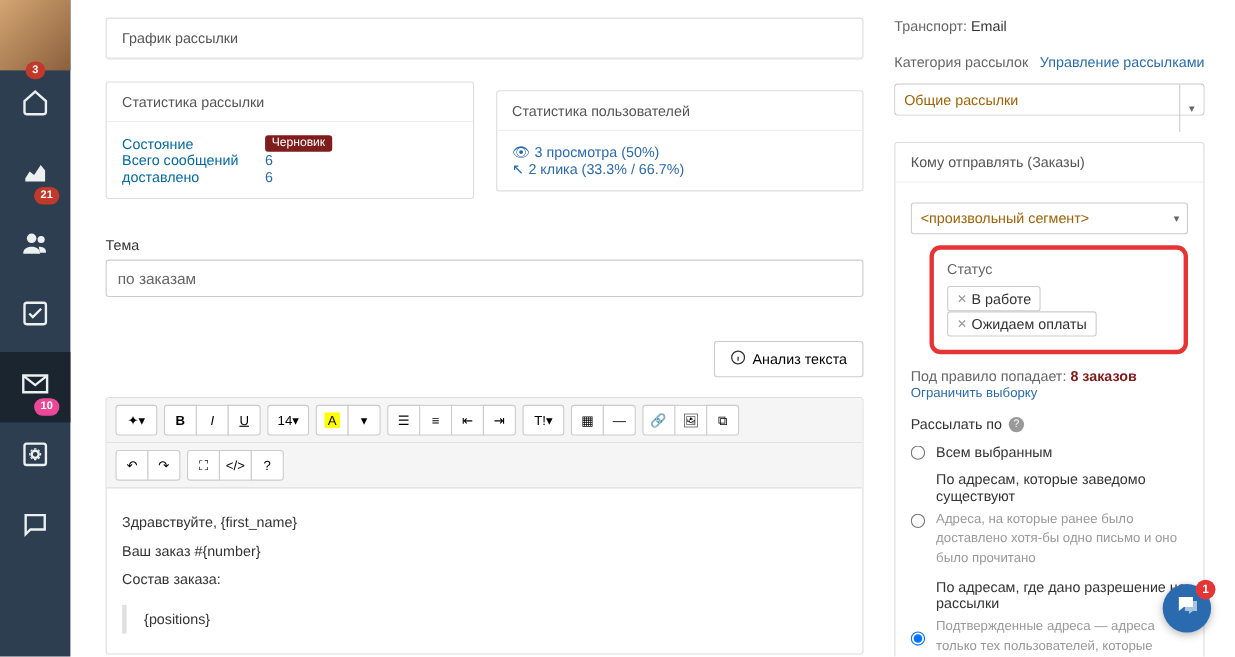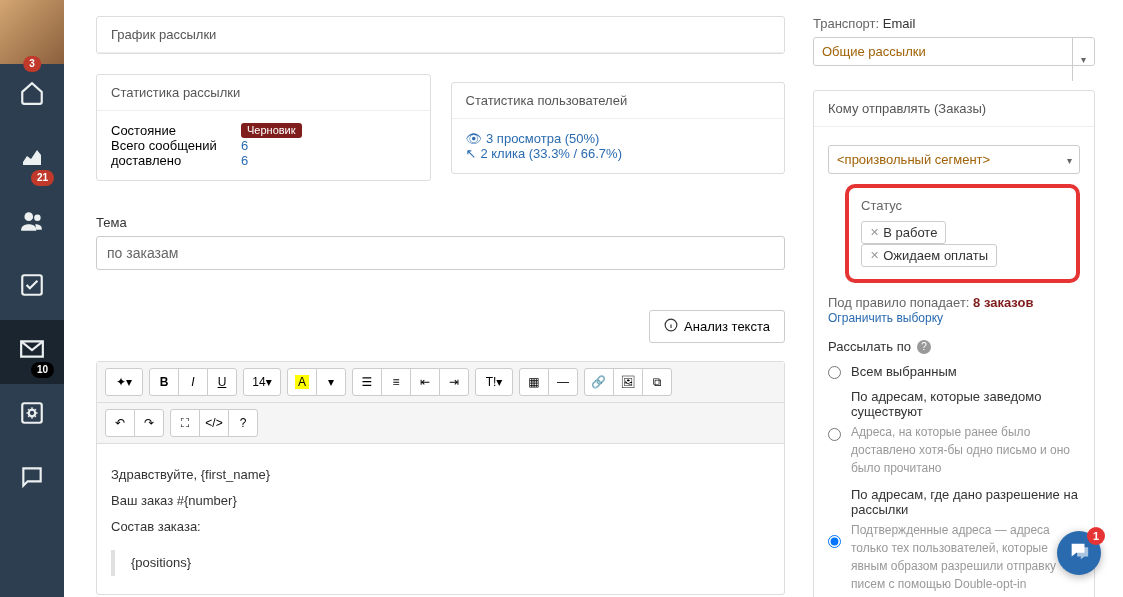--- a/index.html
+++ b/index.html
@@ -6,38 +6,38 @@
 body { font-family: -apple-system, BlinkMacSystemFont, "Segoe UI", Arial, sans-serif; font-size: 13px; background: #fff; color: #333; }
 .app { display: flex; width: 1123px; height: 597px; overflow: hidden; }
 
 
 .sidebar { width: 64px; background: #2c3e50; display: flex; flex-direction: column; align-items: center; flex-shrink: 0; }
 .sidebar-avatar { width: 64px; height: 64px; background: linear-gradient(135deg, #d4a673, #8b5f3c); position: relative; }
 .sidebar-item { width: 64px; height: 64px; display: flex; align-items: center; justify-content: center; position: relative; cursor: pointer; }
 .sidebar-item.active { background: #1a2530; }
 .sidebar-icon { color: #ecf0f1; font-size: 24px; }
 .badge { position: absolute; background: #c0392b; color: #fff; font-size: 10px; font-weight: bold; padding: 1px 6px; border-radius: 8px; min-width: 16px; text-align: center; line-height: 14px; }
-.badge-green { background: #000000; }
+.badge-green { background: #ec4899; }
 .badge-br { bottom: 6px; right: 10px; }
 .avatar-badge { bottom: -8px; left: 50%; transform: translateX(-50%); }
 
 
 .main { flex: 1; display: flex; gap: 28px; padding: 16px 0 0 32px; overflow: hidden; }
 .center-col { flex: 1; min-width: 0; }
 .right-col { width: 310px; flex-shrink: 0; padding-right: 28px; }
 
 .panel { border: 1px solid #ddd; border-radius: 3px; margin-bottom: 20px; background: #fff; }
 .panel-header { padding: 10px 14px; border-bottom: 1px solid #eee; font-size: 13px; color: #555; }
 .panel-body { padding: 12px 14px; font-size: 13px; }
 
 .two-panels { display: flex; gap: 20px; align-items: center; }
 .two-panels .panel { flex: 1; }
 
 .stat-row { display: flex; }
-.stat-label { width: 130px; color: #000000; }
+.stat-label { width: 130px; color: #0369a1; }
 .stat-val { color: #2a6bb0; }
 .tag-grey { background: #7f1d1d; color: #fff; font-size: 11px; padding: 1px 6px; border-radius: 3px; }
 .link { color: #2a6bb0; cursor: pointer; }
 .eye-icon, .cursor-icon { color: #2a6bb0; margin-right: 4px; }
 
 .section-label { font-size: 13px; color: #333; margin-bottom: 6px; margin-top: 14px; }
 .input-text { width: 100%; border: 1px solid #ccc; border-radius: 3px; padding: 8px 10px; font-size: 14px; color: #666; }
 
 .btn { border: 1px solid #ccc; background: #fff; padding: 7px 14px; border-radius: 3px; font-size: 13px; cursor: pointer; display: inline-flex; align-items: center; gap: 6px; }
 .btn-row-right { display: flex; justify-content: flex-end; margin-top: 40px; margin-bottom: 18px; }
@@ -264,20 +264,24 @@
         </div>
       </div>
     </div>
 
     <div class="right-col">
       <div>
         <span class="right-label">Транспорт:</span>
         <span>Email</span>
       </div>
 
+      <div class="link-right-top">
+        <span class="right-label">Категория рассылок</span>
+        <span class="link">Управление рассылками</span>
+      </div>
       <div class="select-wrap bordered">
         <select class="select">
           <option>Общие рассылки</option>
         </select>
       </div>
 
       <div class="panel" style="margin-top:24px;">
         <div class="panel-header">Кому отправлять (Заказы)</div>
         <div class="panel-body">
           <div class="select-wrap">

